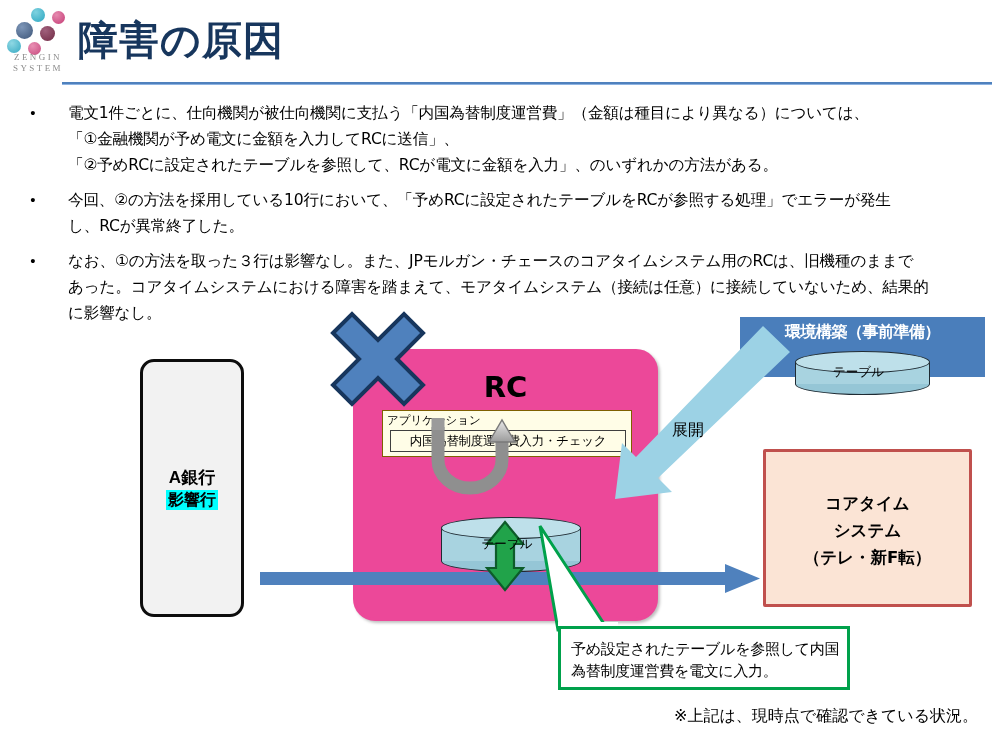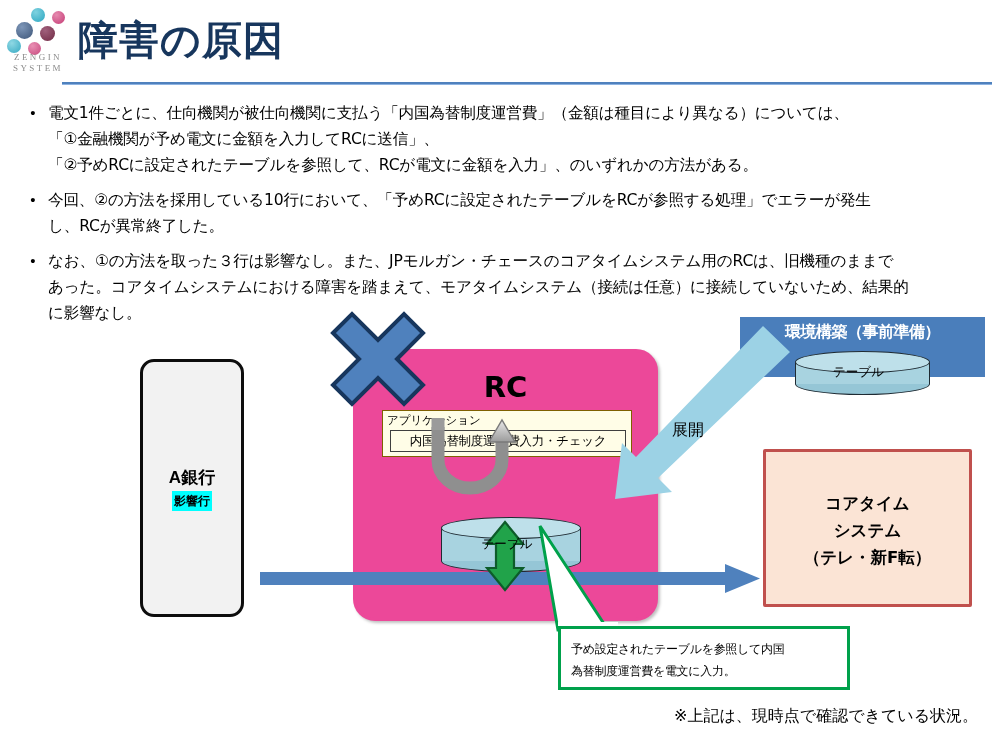--- a/index.html
+++ b/index.html
@@ -36,37 +36,37 @@
   .bullet-row { position: relative; display: flex; margin-bottom: 9px; }
   .bullet-mark {
     width: 30px; flex: 0 0 30px; text-align: center;
     font-size: 15px; color: #000; line-height: 26px;
   }
   .bullet-body {
     flex: 1 1 auto; font-size: 15.6px; line-height: 26px; color: #000;
     font-family: "DejaVu Sans", "Liberation Sans", sans-serif;
     letter-spacing: -0.2px;
   }
-  .bullet-body .ln { display: block; white-space: nowrap; }
+  .bullet-body .ln { display: block; white-space: nowrap; margin-left: 20px; }
 
   
   #diagram { position: absolute; left: 0; top: 312px; width: 1000px; height: 423px; }
 
   
   #bank-box {
     position: absolute; left: 140px; top: 47px; width: 104px; height: 258px;
     background: #f2f2f2; border: 3px solid #0d0d0d; border-radius: 14px;
   }
   #bank-label {
     position: absolute; left: 0; right: 0; top: 105px; text-align: center;
     font-size: 17px; font-weight: bold; color: #000; line-height: 22px;
   }
   #bank-sub {
     display: inline-block; background: #00ffff; color: #000;
-    font-size: 12px; font-weight: bold; padding: 0 2px; line-height: 20px;
+    font-size: 16px; font-weight: bold; padding: 0 2px; line-height: 20px;
   }
 
   
   #rc-box {
     position: absolute; left: 353px; top: 37px; width: 305px; height: 272px;
     background: #ec4899; border: 3px solid #ec4899; border-radius: 22px;
     box-shadow: 2px 2px 3px rgba(0,0,0,0.25);
   }
   #rc-title {
     position: absolute; left: 0; right: 0; top: 18px; text-align: center;
@@ -132,21 +132,21 @@
     font-family: "DejaVu Sans", "Liberation Sans", sans-serif;
   }
 
   
   #callout {
     position: absolute; left: 558px; top: 314px; width: 292px; height: 64px;
     background: #ffffff; border: 3px solid #00a14b;
   }
   #callout-text {
     position: absolute; left: 10px; top: 9px; right: 12px;
-    font-size: 12px; color: #000; line-height: 22px; font-weight: 500;
+    font-size: 15px; color: #000; line-height: 22px; font-weight: 500;
     font-family: "DejaVu Sans", "Liberation Sans", sans-serif;
     letter-spacing: -0.3px;
   }
   #callout-text .ln { display: block; white-space: nowrap; }
 
   
   #tenkai-label {
     position: absolute; left: 672px; top: 108px;
     font-size: 16px; font-weight: normal; color: #000;
     font-family: "DejaVu Sans", "Liberation Sans", sans-serif;

